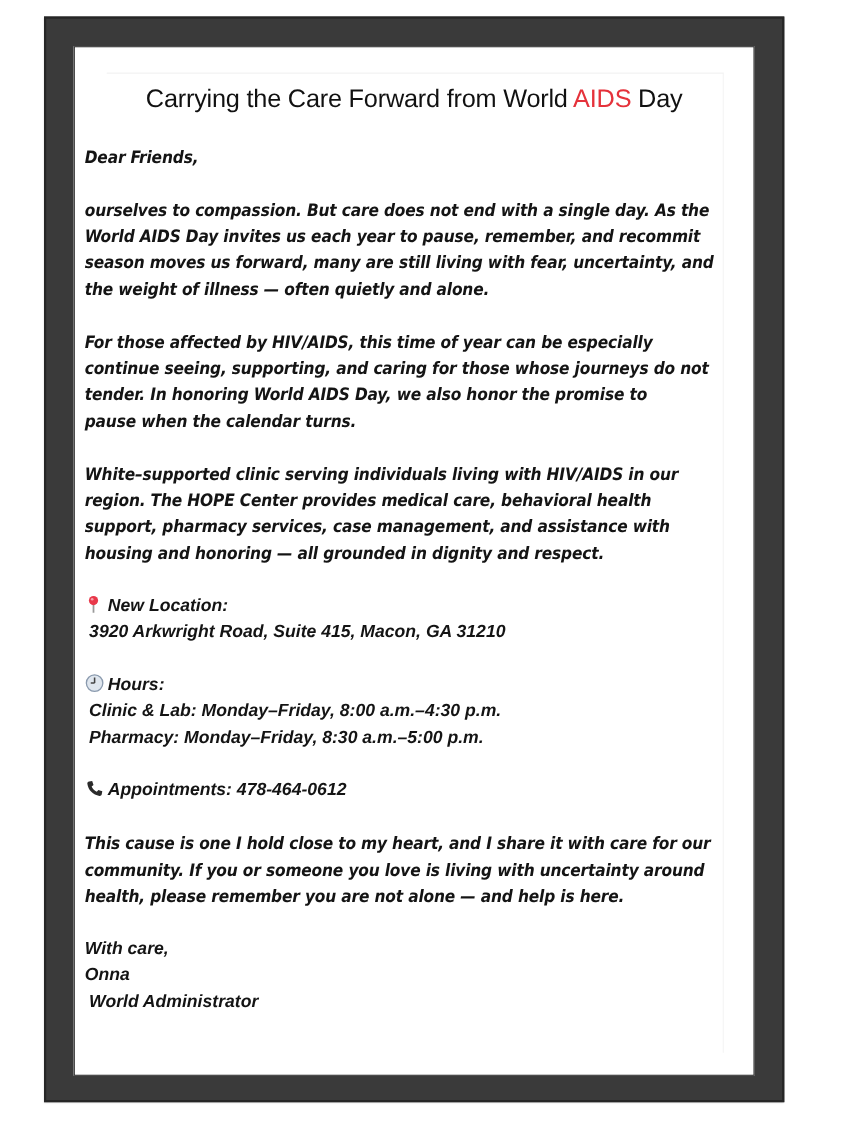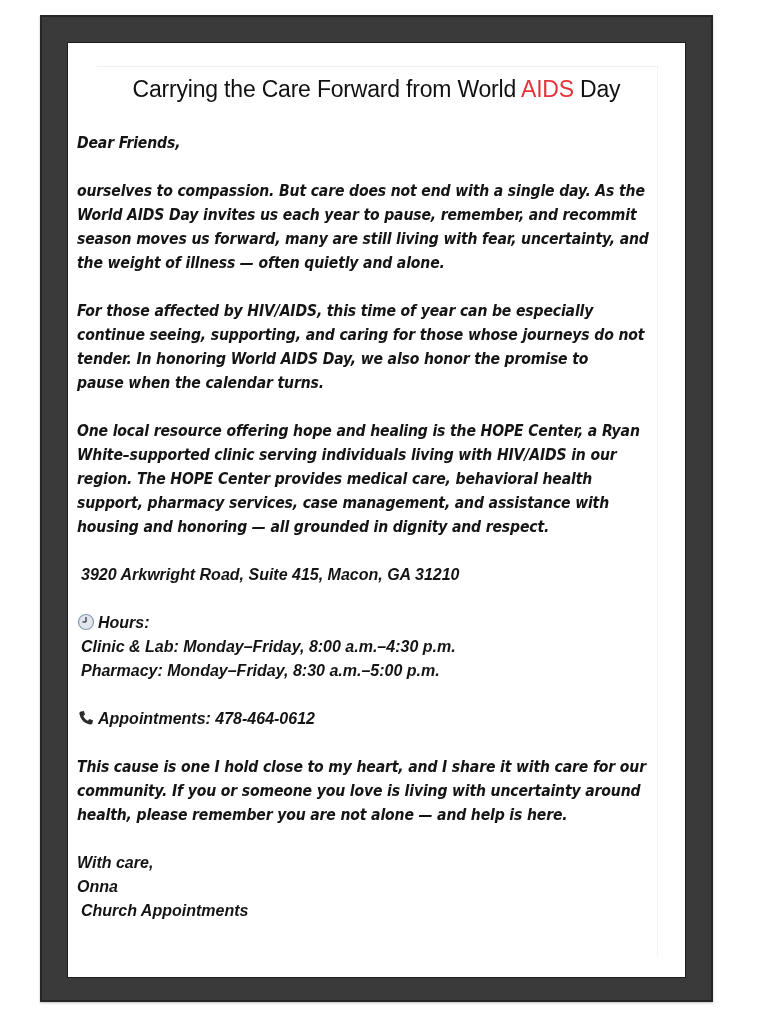--- a/index.html
+++ b/index.html
@@ -70,29 +70,37 @@
 
   <div>
     <p>For those affected by HIV/AIDS, this time of year can be especially</p>
     <p>continue seeing, supporting, and caring for those whose journeys do not</p>
     <p>tender. In honoring World AIDS Day, we also honor the promise to</p>
     <p>pause when the calendar turns.</p>
   </div>
   <div class="gap"></div>
 
   <div>
-    <p>One local resource offering hope and healing is the HOPE Center, a Ryan</p>
     <p>White–supported clinic serving individuals living with HIV/AIDS in our</p>
     <p>region. The HOPE Center provides medical care, behavioral health</p>
     <p>support, pharmacy services, case management, and assistance with</p>
     <p>housing and honoring — all grounded in dignity and respect.</p>
   </div>
   <div class="gap"></div>
 
   <div class="wide">
+    <p>
+      <span class="icon">
+        <svg width="18" height="18" viewBox="0 0 18 18">
+          <line x1="8" y1="8" x2="8" y2="17" stroke="#9a9a9a" stroke-width="1.6"></line>
+          <circle cx="8" cy="6" r="4.2" fill="#e8384a"></circle>
+          <circle cx="6.8" cy="4.8" r="1.2" fill="#f7a1ab"></circle>
+        </svg>
+      </span><span>New Location:</span>
+    </p>
     <p class="indent">3920 Arkwright Road, Suite 415, Macon, GA 31210</p>
   </div>
   <div class="gap"></div>
 
   <div class="wide">
     <p>
       <span class="icon">
         <svg width="18" height="18" viewBox="0 0 18 18">
           <circle cx="9" cy="9" r="7.5" fill="#dfe6ee" stroke="#8a9aae" stroke-width="1.2"></circle>
           <line x1="9" y1="9" x2="9" y2="4" stroke="#444" stroke-width="1.4"></line>
@@ -119,15 +127,15 @@
   <div>
     <p>This cause is one I hold close to my heart, and I share it with care for our</p>
     <p>community. If you or someone you love is living with uncertainty around</p>
     <p>health, please remember you are not alone — and help is here.</p>
   </div>
   <div class="gap"></div>
 
   <div class="wide">
     <p>With care,</p>
     <p>Onna</p>
-    <p class="indent">Church Appointments</p>
+    <p class="indent">World Administrator</p>
   </div>
 </div>
 
 </body></html>

